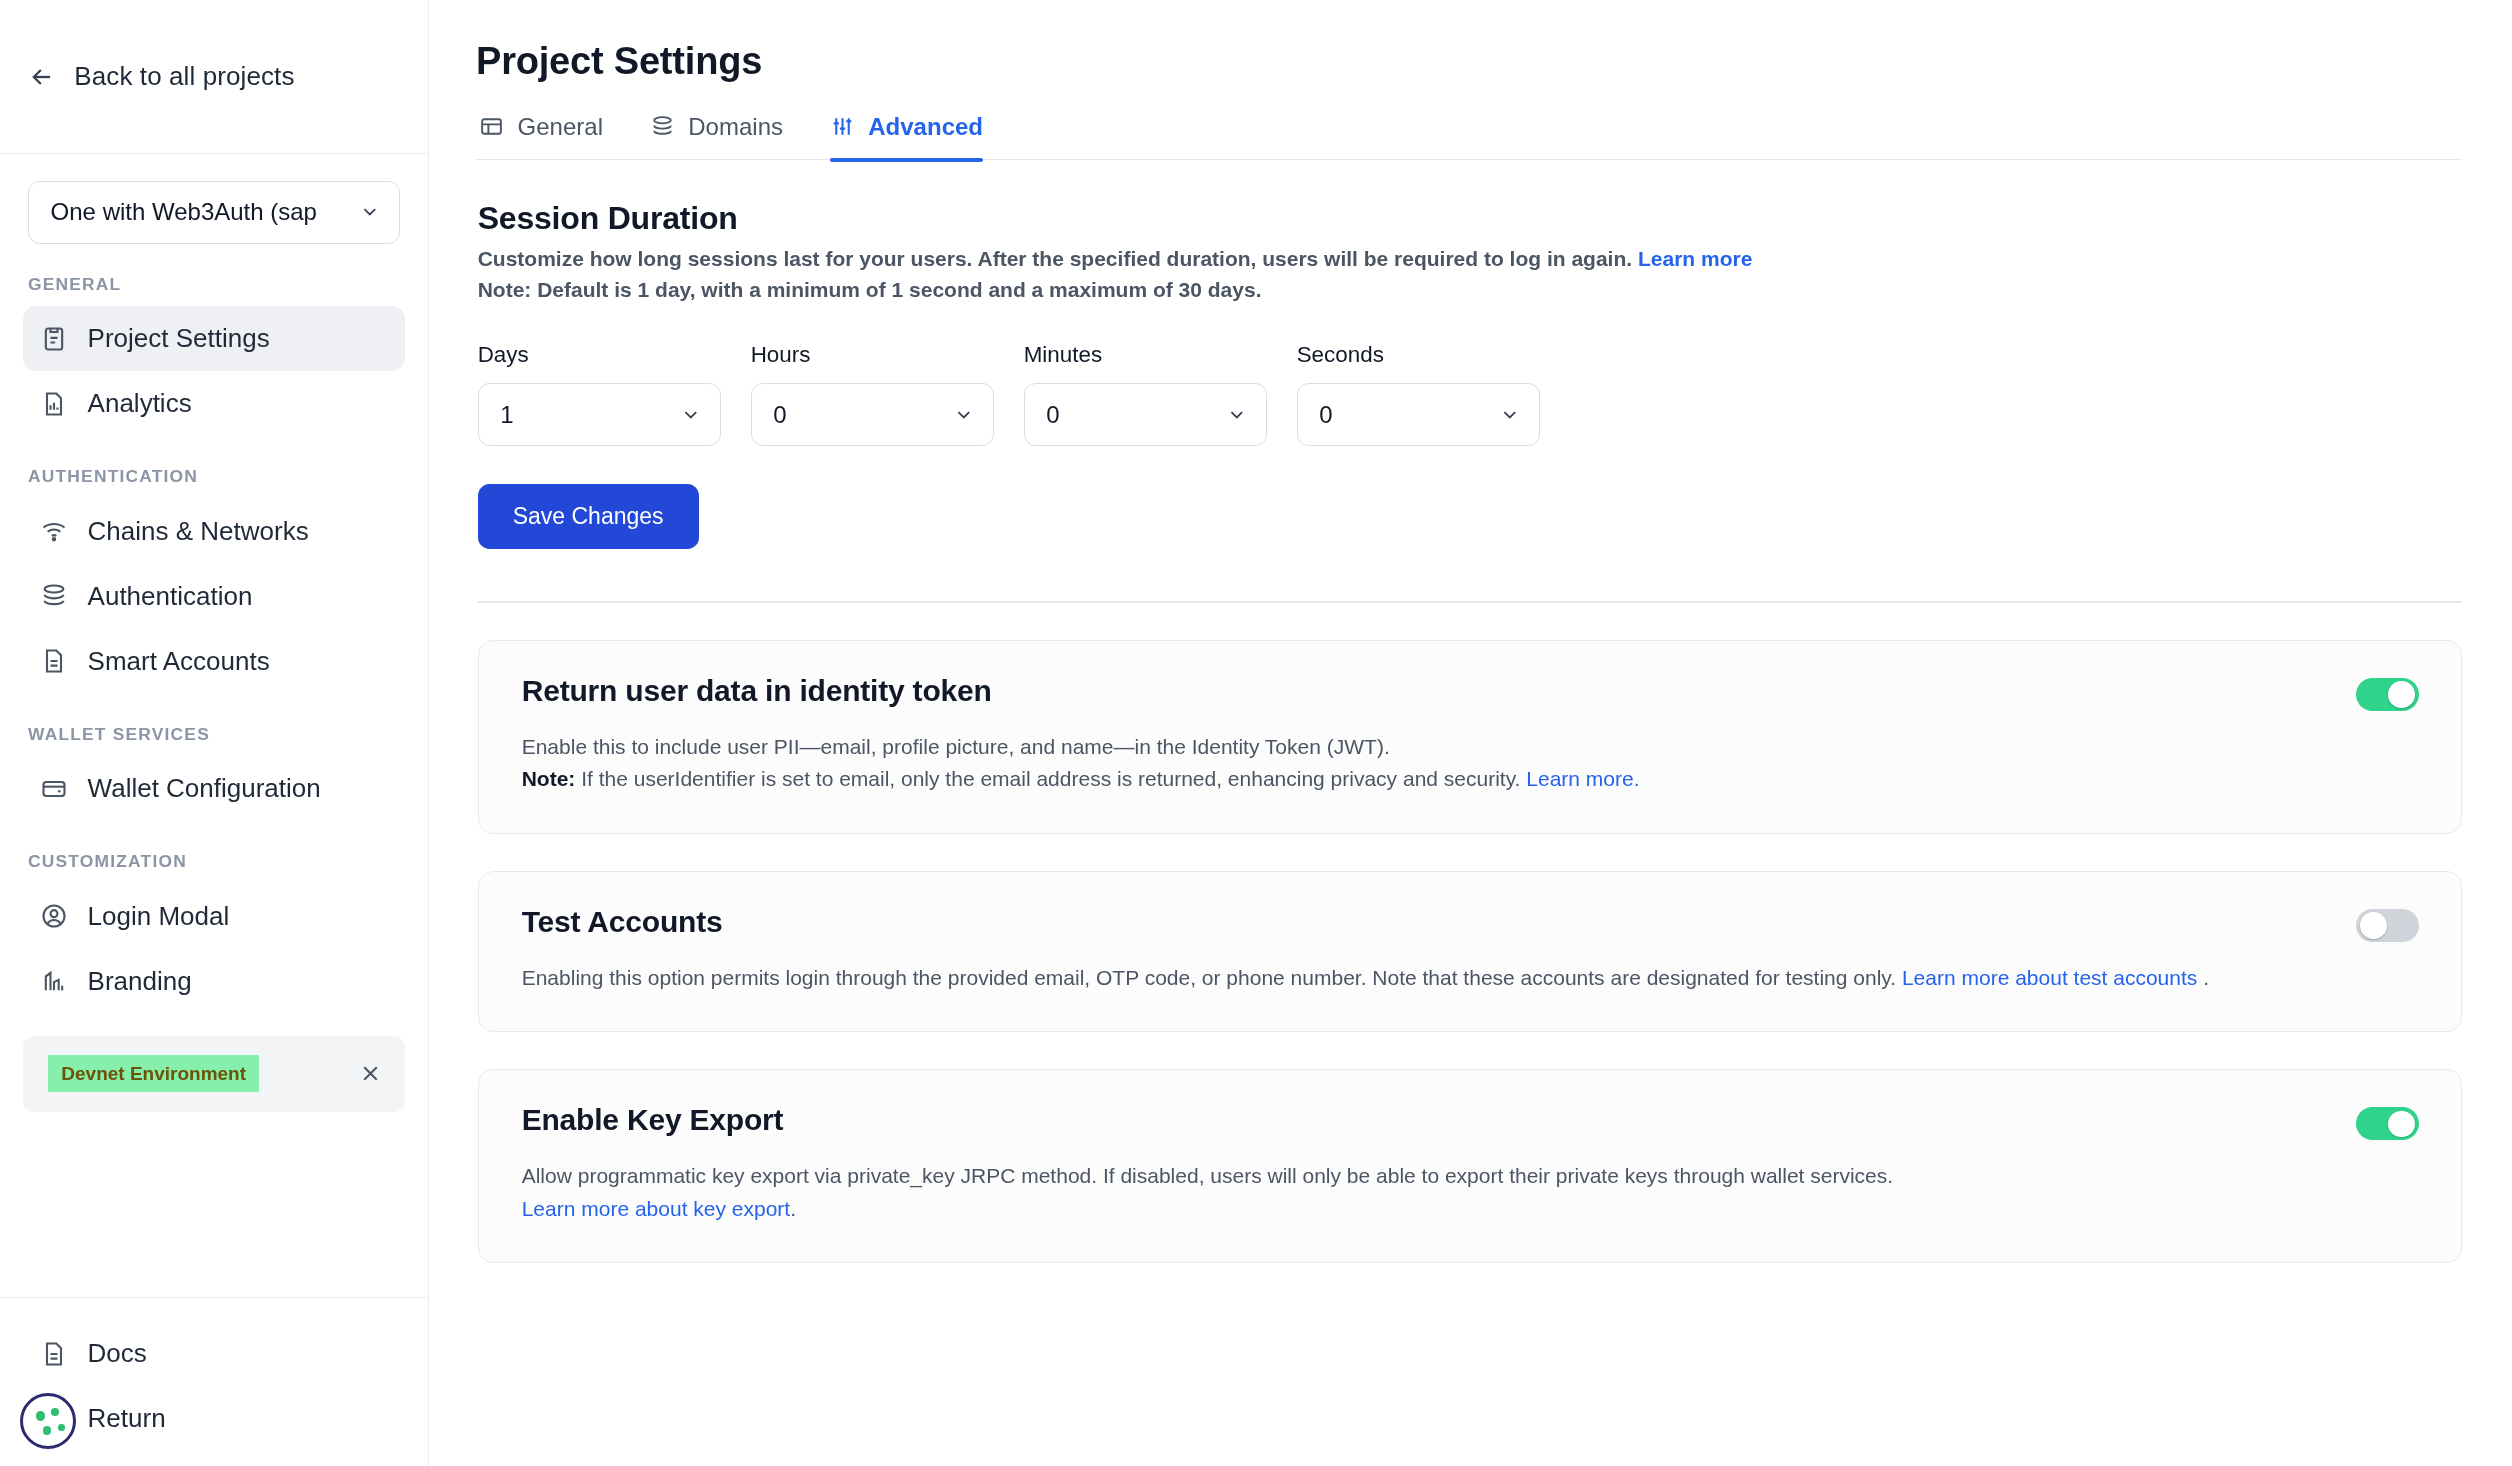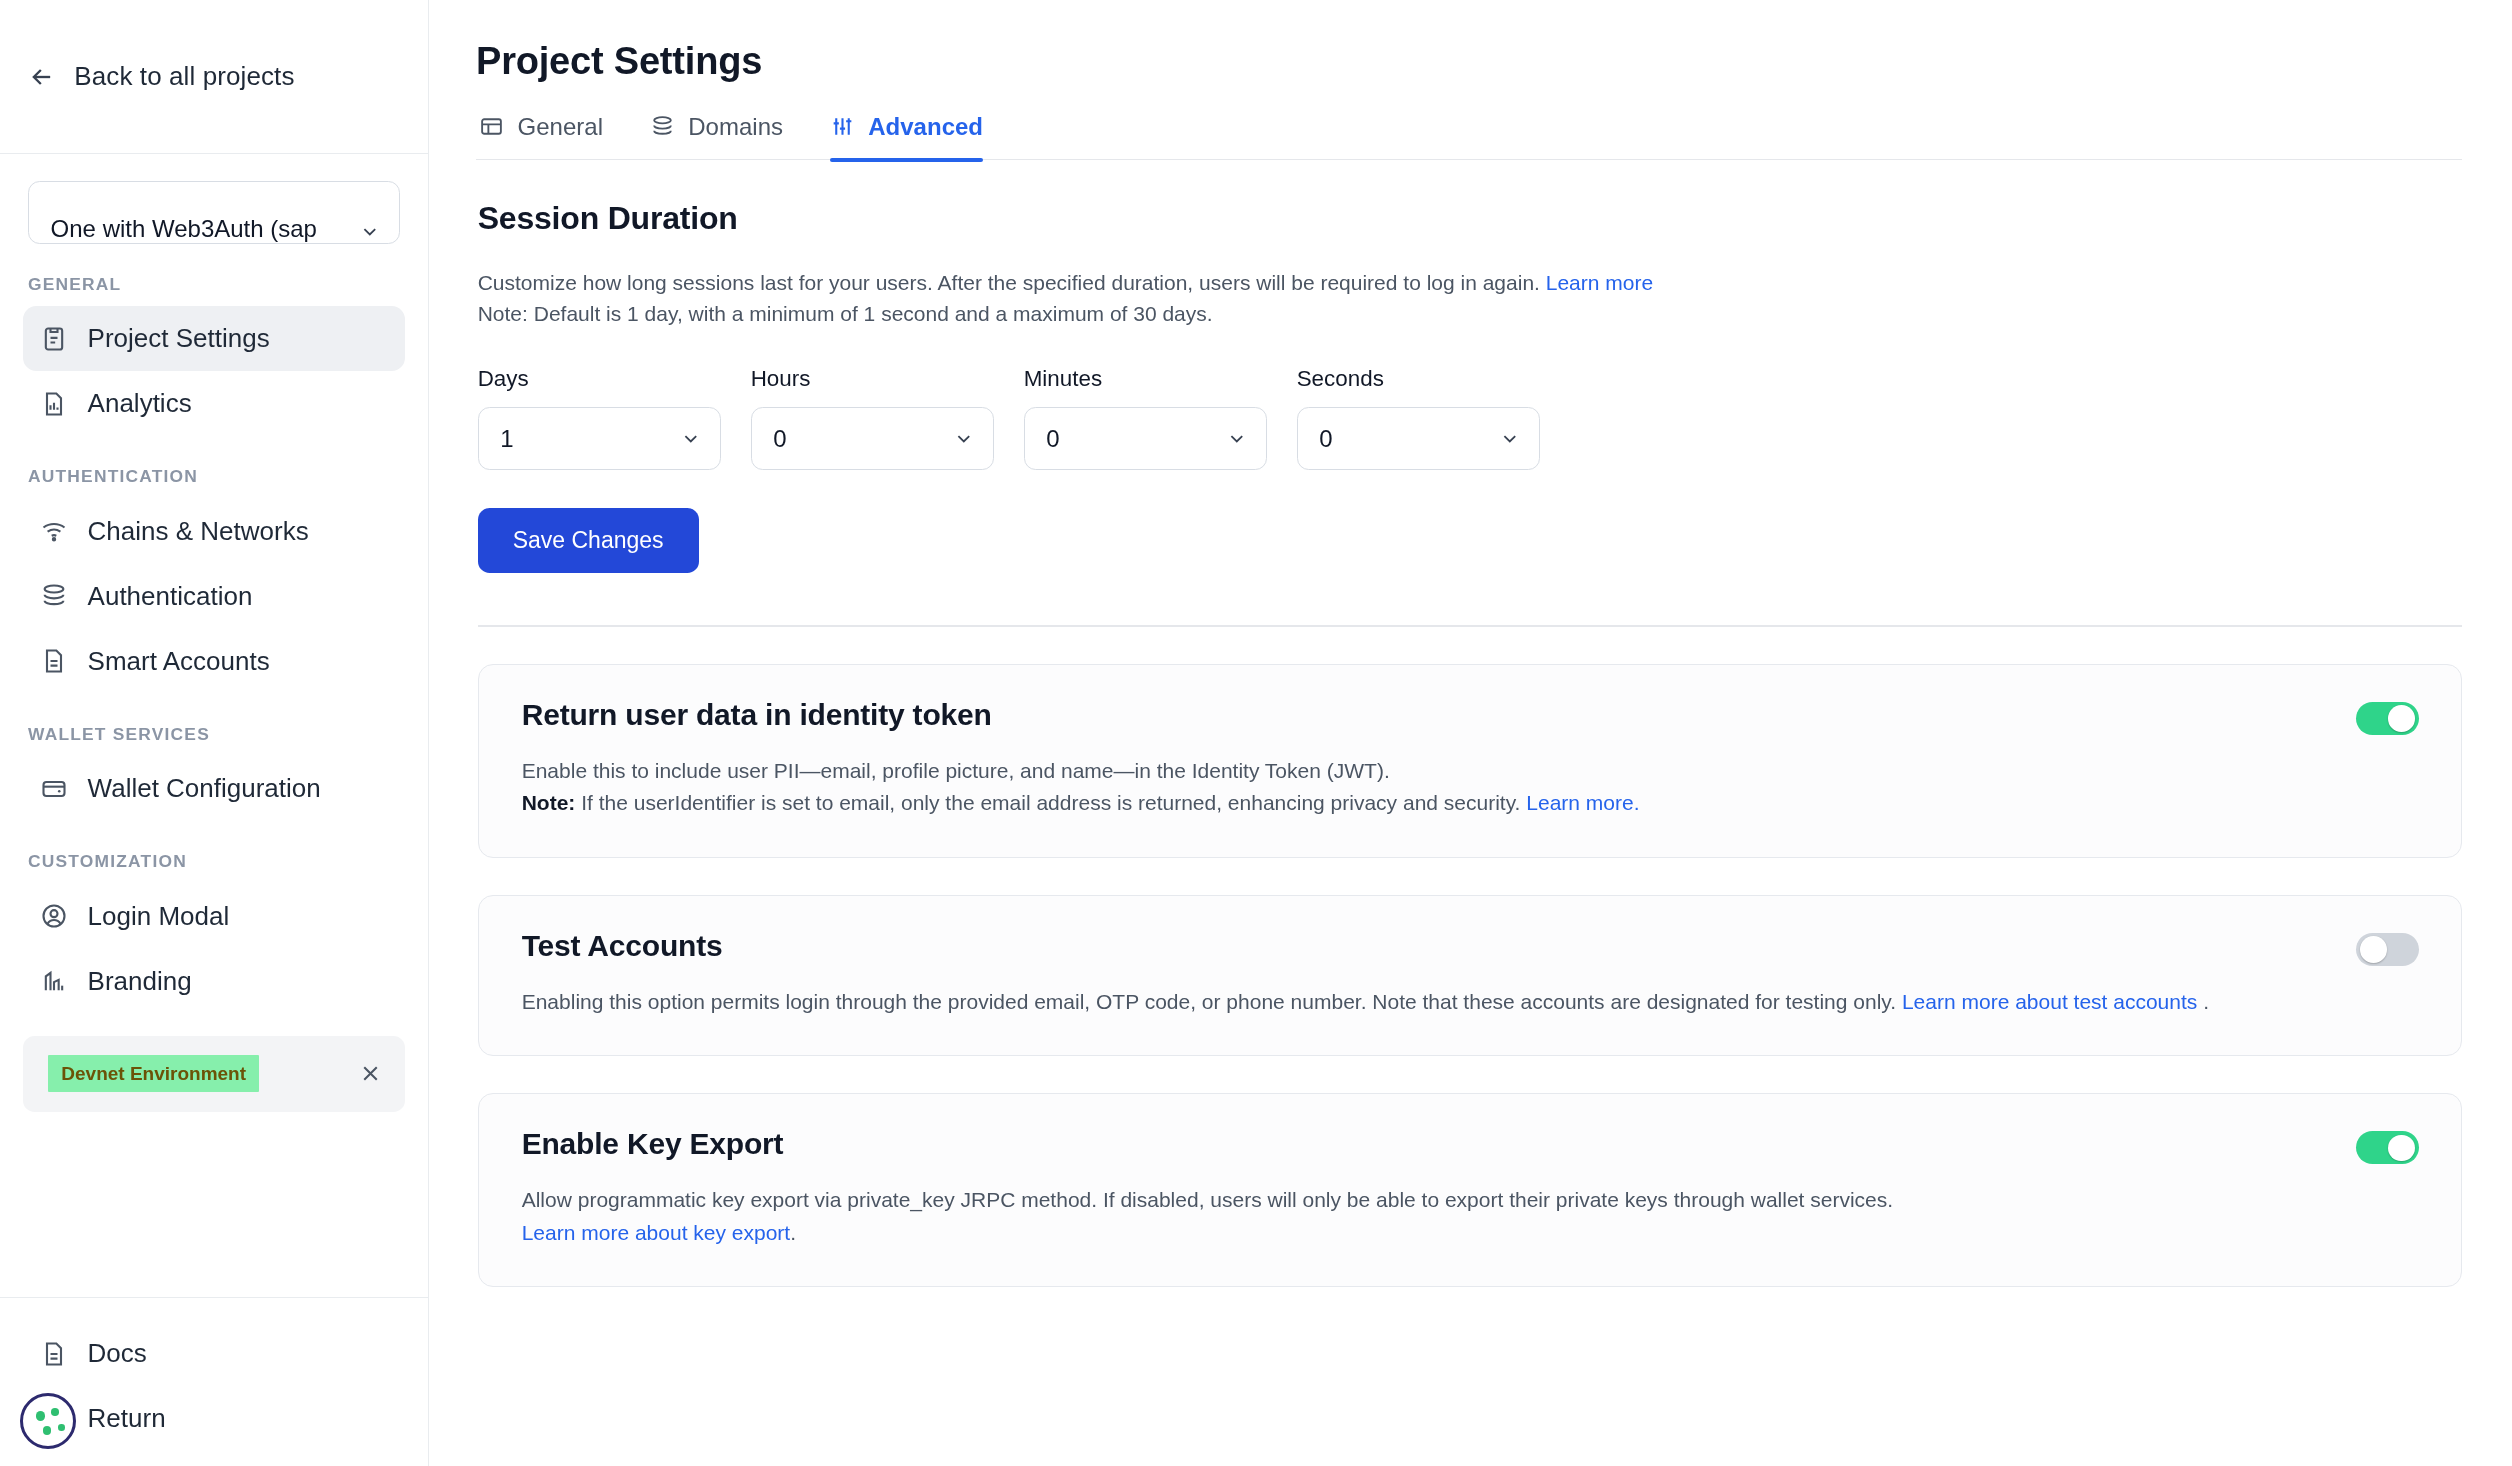--- a/index.html
+++ b/index.html
@@ -39,21 +39,21 @@
   }
   .back-arrow { width: 28px; height: 28px; flex: 0 0 28px; color: #374151; }
   .back-label { font-size: 26px; color: #1f2937; letter-spacing: 0.1px; }
 
   .project-select-wrap { padding: 26.6px 28px 0 28px; }
   .project-select {
     height: 63px;
     border: 1.7px solid #d8dde4;
     border-radius: 11.6px;
     display: flex;
-    align-items: flex-end;
+    align-items: center;
     padding: 0 18.3px 0 21.6px;
     background: #fff;
   }
   .project-select .ptext {
     font-size: 24px;
     color: #111827;
     white-space: nowrap;
     overflow: hidden;
     flex: 1;
   }
@@ -166,25 +166,26 @@
     border-radius: 2.5px;
   }
   .tab-ico { width: 25px; height: 25px; flex: 0 0 25px; }
 
   h2.section-title {
     font-size: 32px;
     margin: 40px 0 0 1.7px;
     letter-spacing: -0.2px;
   }
   .section-desc {
-    margin-top: 31px;
+    margin-top: 7px;
     font-size: 21px;
     color: #4b5563;
     line-height: 1.45;
     margin-left: 1.7px;
+    font-weight: bold;
   }
   .section-desc a { color: #2563eb; text-decoration: none; }
 
   .duration-row {
     display: flex;
     gap: 30px;
     margin-top: 37px;
     margin-left: 1.7px;
   }
   .dur-field { width: 243px; }

